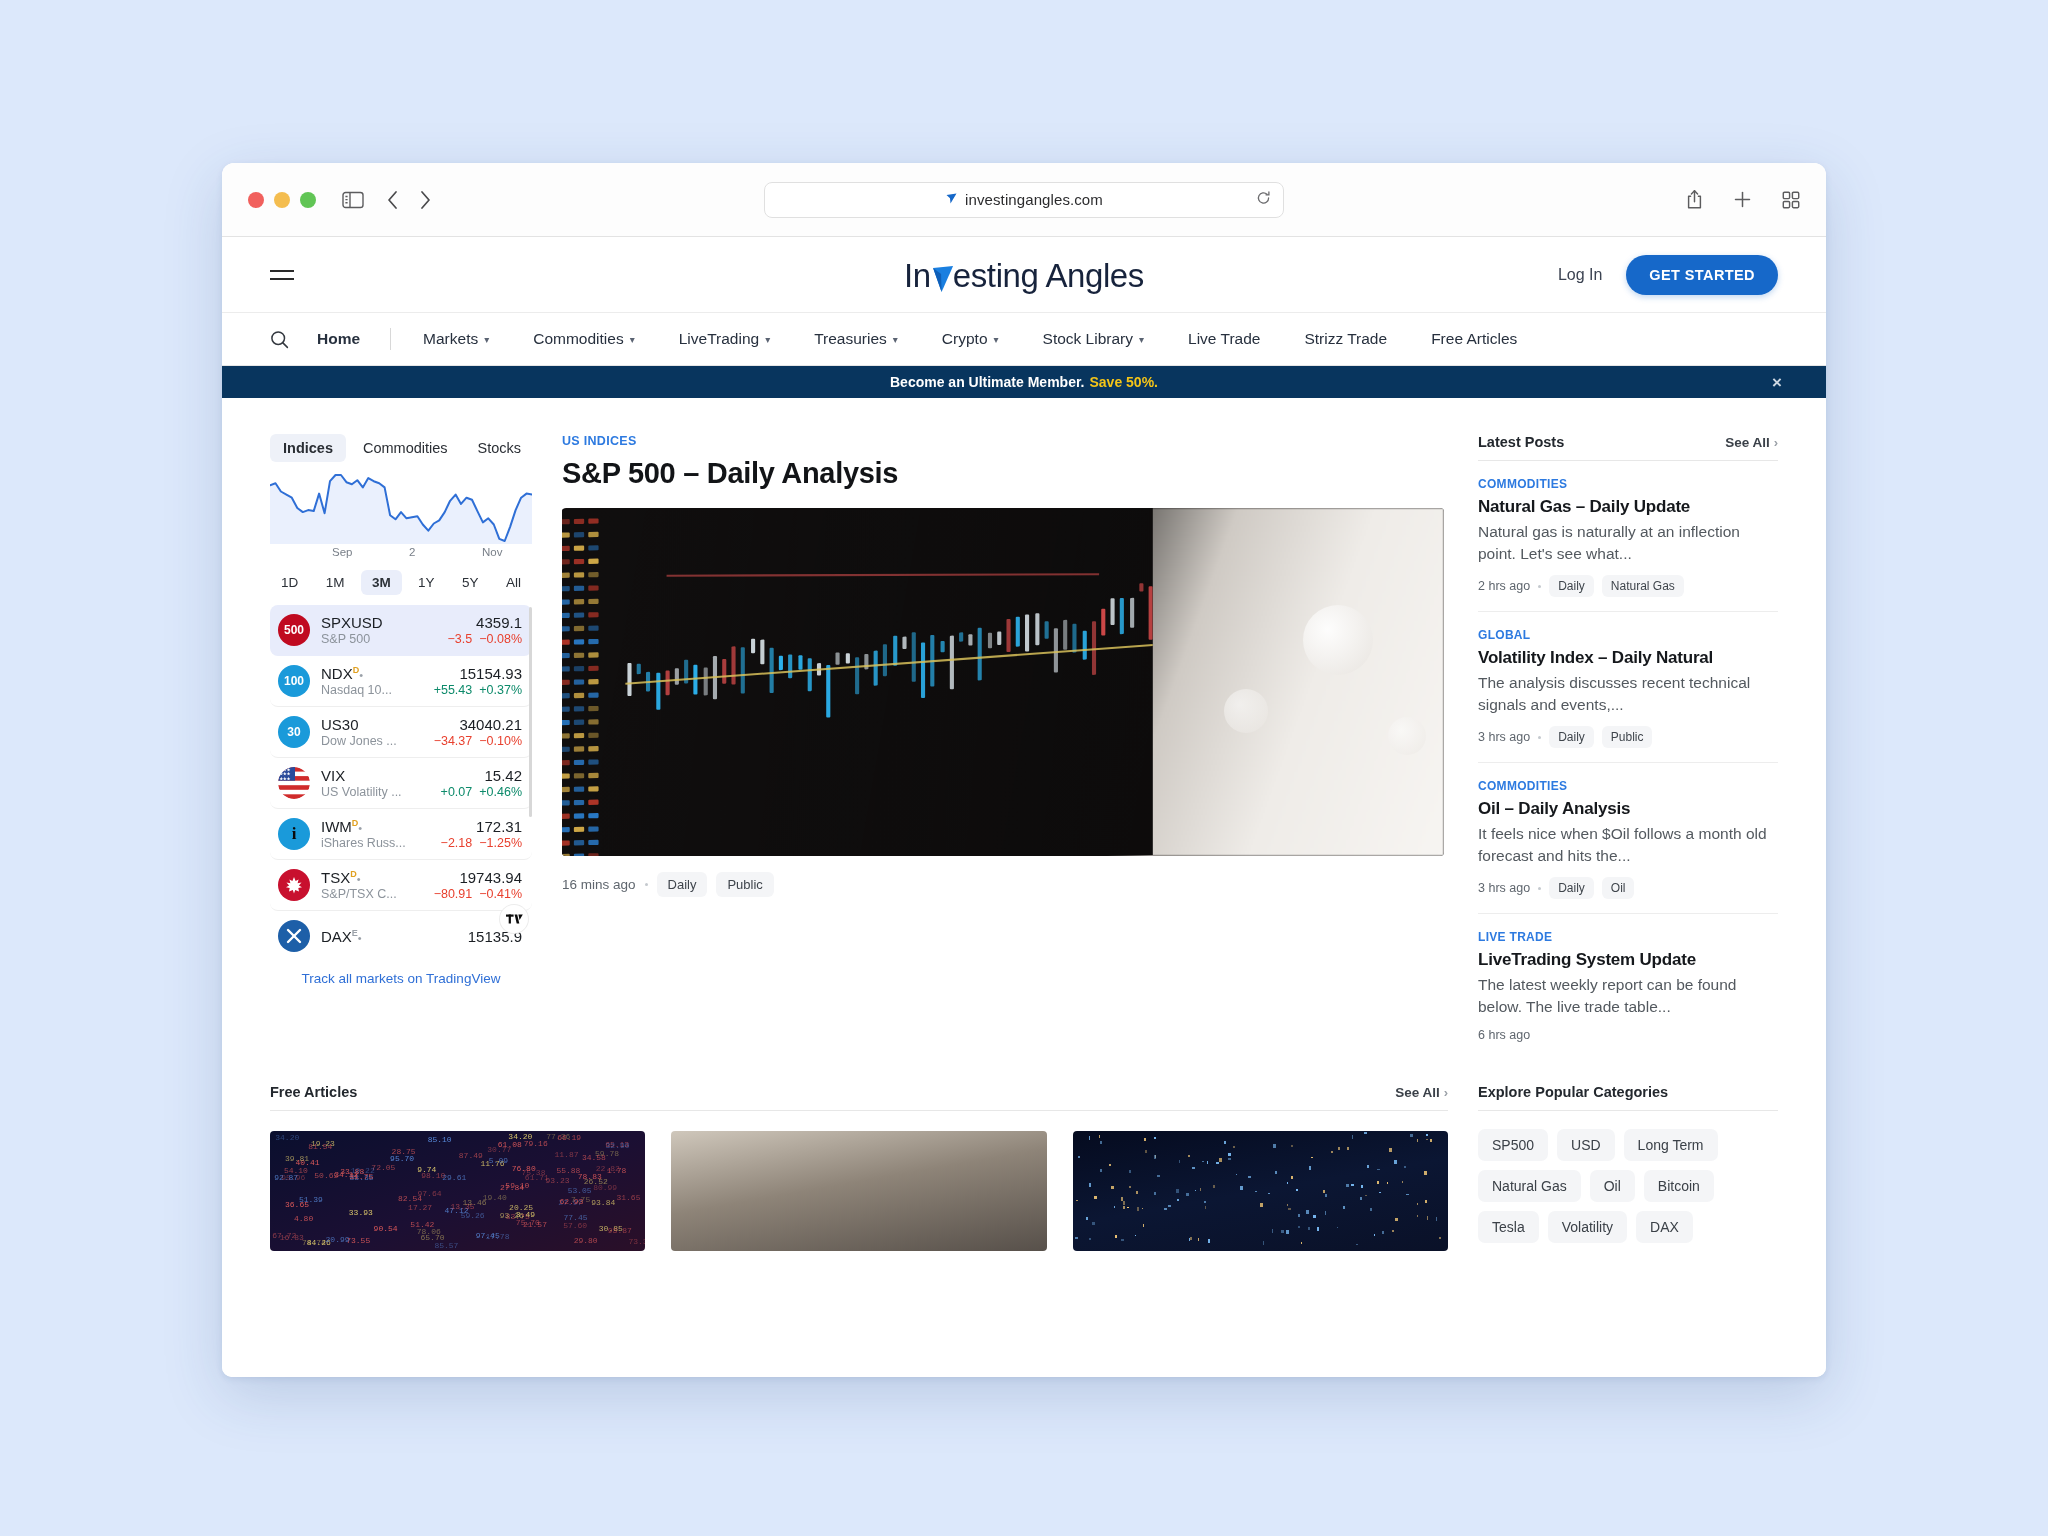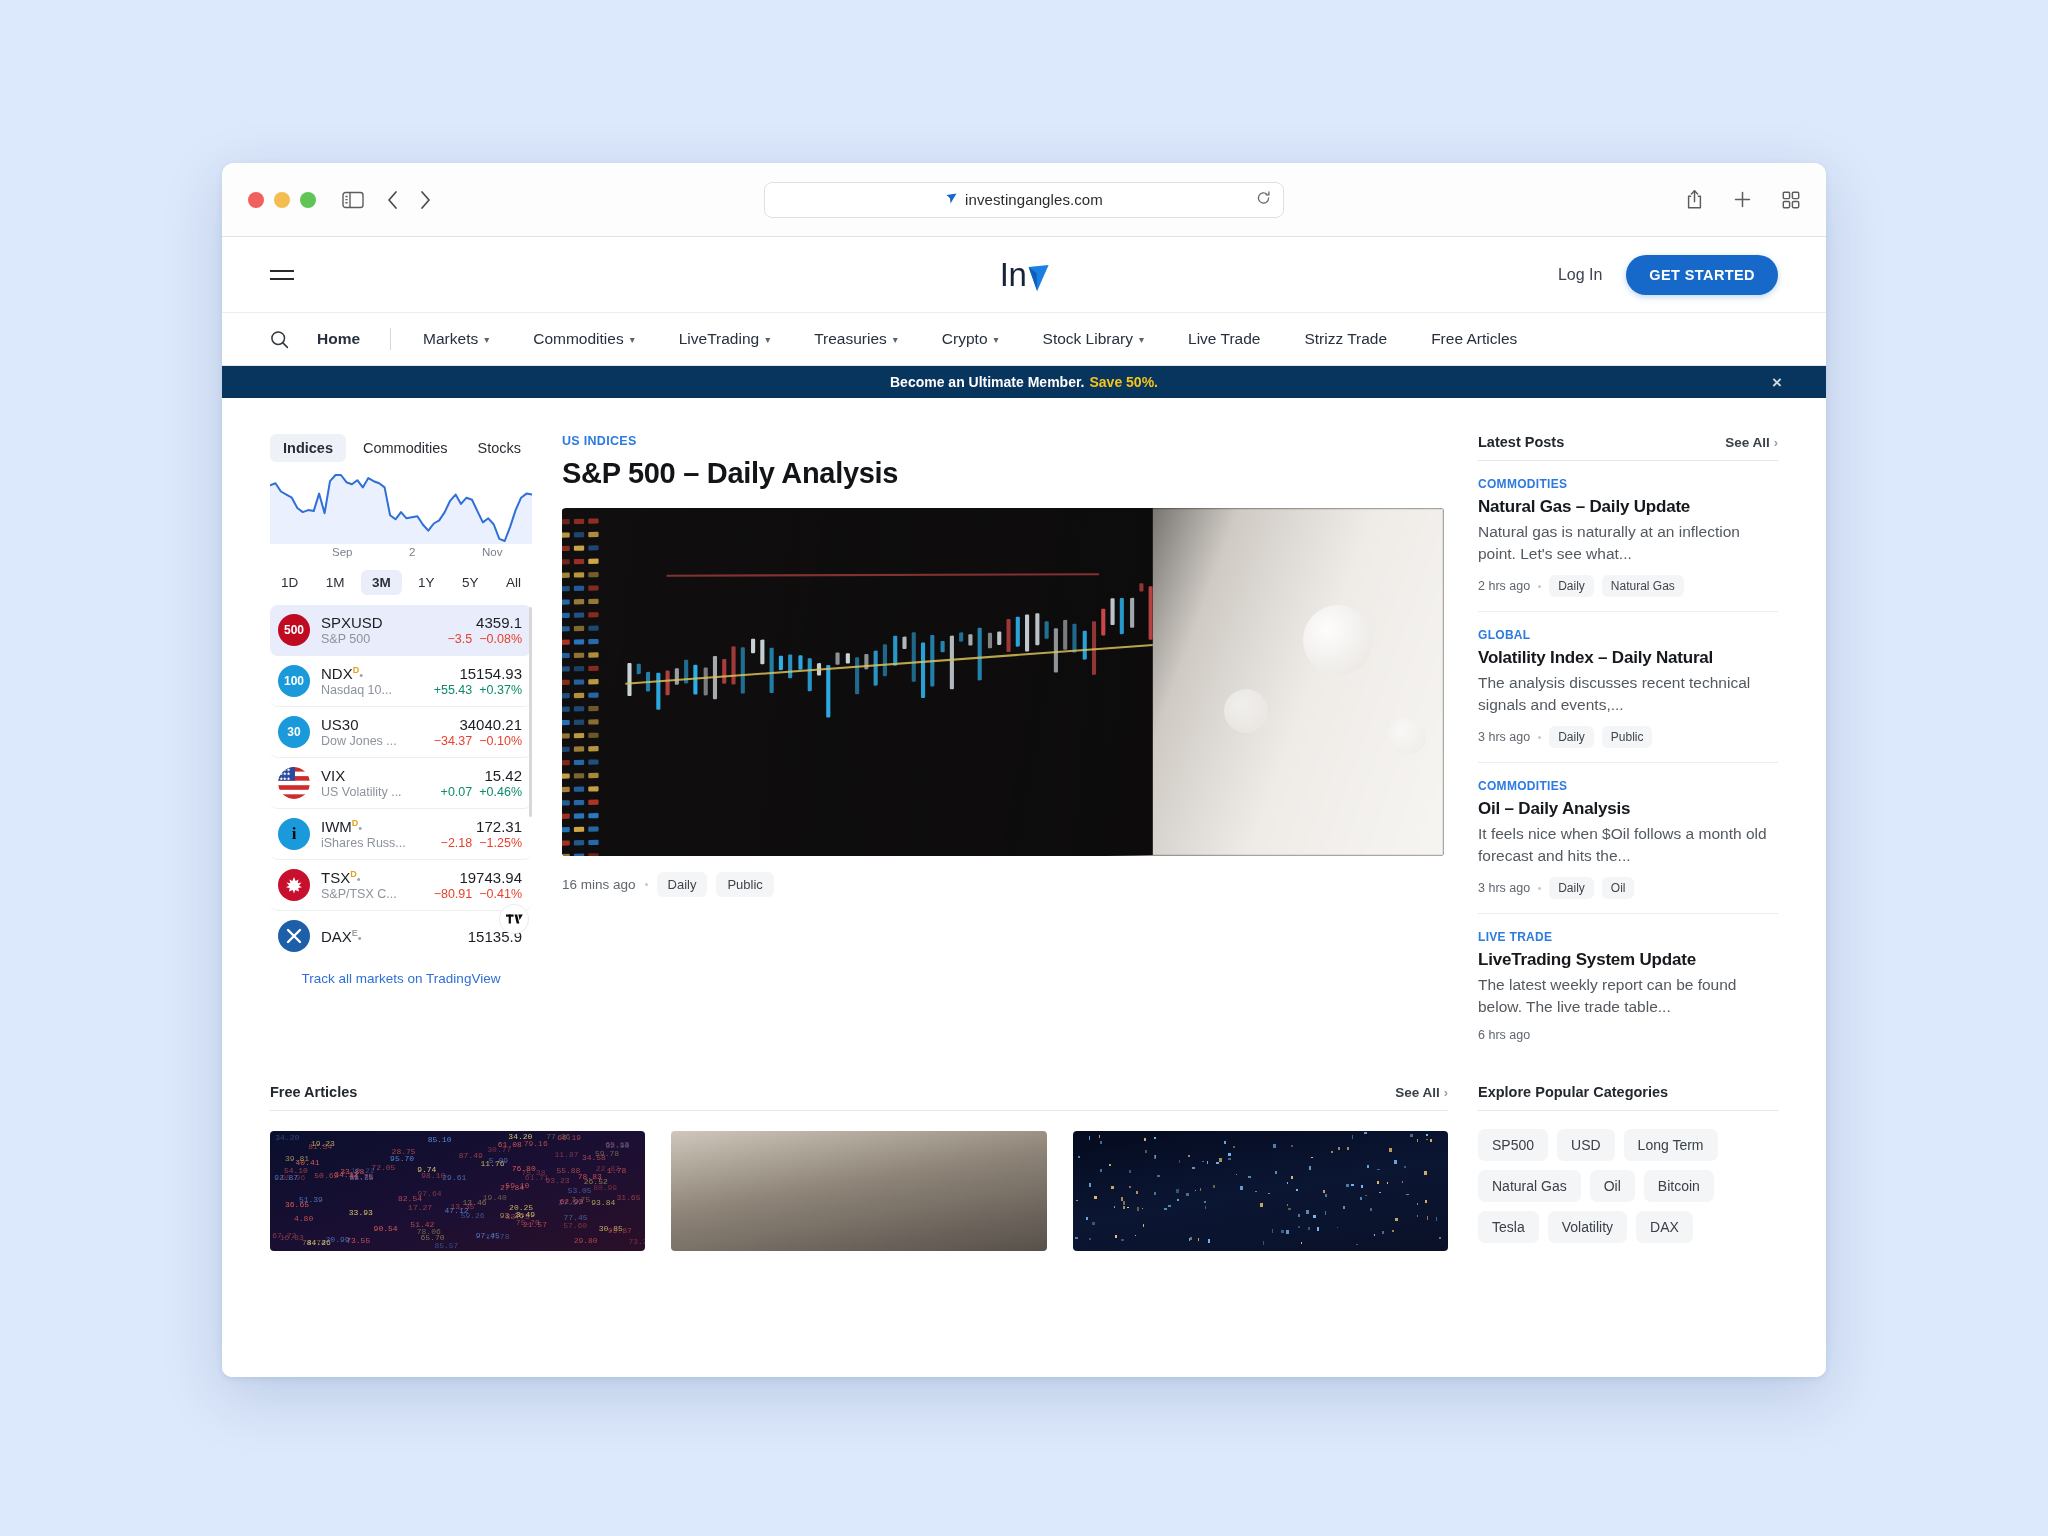--- a/index.html
+++ b/index.html
@@ -344,20 +344,21 @@
             <span></span>
         </div>
         <div class="logo">
           <span class="pre">In</span>
           <span class="arrow">
             <svg width="26" height="30" viewBox="0 0 26 30">
               <path d="M3 3 L23 1 L11.5 27 Z" fill="#1a7fe0"></path>
               <path d="M3 3 L11.5 27 L11 9 Z" fill="#0f5fb8"></path>
             </svg>
           </span>
+          <span class="post">esting Angles</span>
         </div>
         <div class="header-right">
           <span class="login-link">Log In</span>
           <button class="cta-btn">GET STARTED</button>
         </div>
       </div>
 
       <div class="navbar">
         <span class="search-icon-btn">
           <svg width="19" height="19" viewBox="0 0 19 19" fill="none" stroke="#33383f" stroke-width="1.5" stroke-linecap="round">

